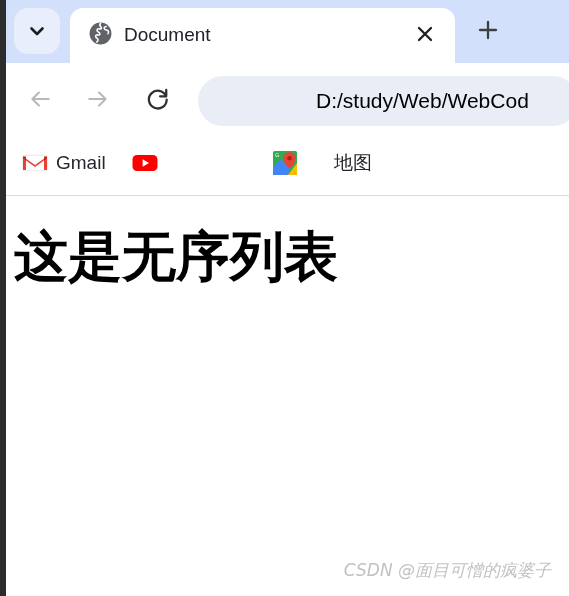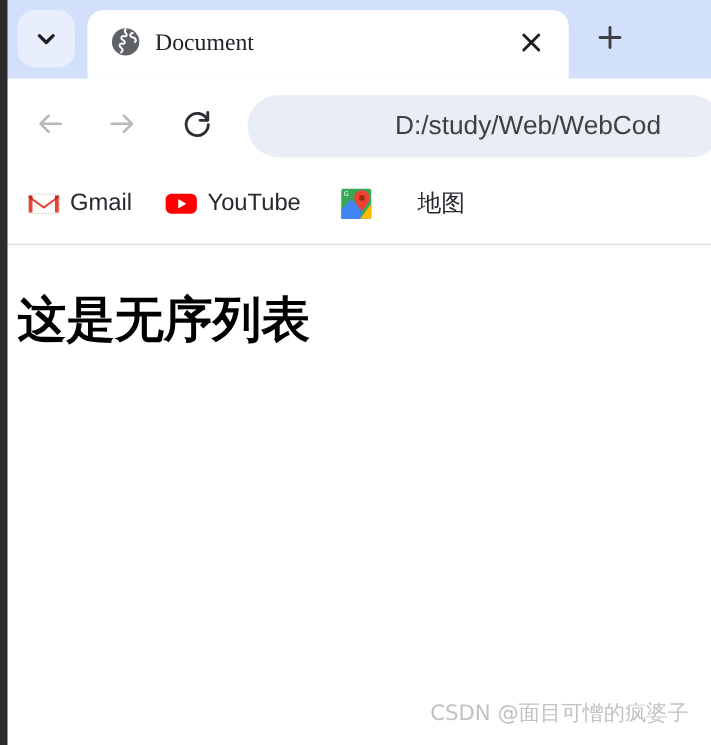--- a/index.html
+++ b/index.html
@@ -70,21 +70,21 @@
     width: 25px; height: 25px;
   }
   #tab-title {
     position: absolute;
     left: 54px;
     top: 10px;
     font-size: 19px;
     color: #20232a;
     line-height: 33px;
     white-space: nowrap;
-    font-family: Liberation Serif, serif;
+    font-family: Liberation Sans, sans-serif;
     text-align: right;
   }
   #tab-close-button {
     position: absolute;
     right: 16px;
     top: 12px;
     width: 28px;
     height: 28px;
     display: flex;
     align-items: center;
@@ -155,21 +155,21 @@
     white-space: nowrap;
     font-family: "Liberation Sans", "DejaVu Sans", sans-serif;
   }
   #omnibox-url {
     position: absolute;
     left: 118px;
     top: 0;
     height: 50px;
     line-height: 50px;
     font-size: 21px;
-    color: #404040;
+    color: #000000;
     white-space: nowrap;
     font-family: "Liberation Sans", "DejaVu Sans", sans-serif;
   }
 
   
   #bookmarks-bar {
     position: absolute;
     left: 0;
     top: 133px;
     width: 569px;
@@ -214,21 +214,21 @@
     width: 563px;
     height: 400px;
     background: #ffffff;
     overflow: hidden;
   }
   #page-heading {
     position: absolute;
     left: 8px;
     top: 30px;
     margin: 0;
-    font-size: 39px;
+    font-size: 54px;
     line-height: 62px;
     font-weight: bold;
     color: #000000;
     letter-spacing: 0px;
     font-family: "DejaVu Sans", "Liberation Sans", sans-serif;
   }
   #unordered-list {
     position: absolute;
     left: 30px;
     top: 140px;
@@ -247,20 +247,21 @@
   
   #watermark {
     position: absolute;
     right: 18px;
     bottom: 14px;
     font-size: 17px;
     color: #c2c2c2;
     white-space: nowrap;
     font-family: "DejaVu Sans", "Liberation Sans", sans-serif;
     z-index: 30;
+    font-style: italic;
   }
 </style>
 </head>
 <body>
 
 <div id="browser-window">
 
   <div id="tab-strip">
 
     <div id="tab-list-button">
@@ -341,21 +342,20 @@
       <span class="bookmark-label">Gmail</span>
     </div>
 
     <div class="bookmark-item" id="bookmark-youtube">
       <span class="bm-icon">
         <svg width="26" height="26" viewBox="0 0 26 19">
           <rect x="0.5" y="1.5" width="25" height="16" rx="4.6" fill="#ff0000"></rect>
           <path d="M10.6 5.7 L17 9.5 L10.6 13.3 Z" fill="#ffffff"></path>
         </svg>
       </span>
-      <span class="bookmark-label">YouTube</span>
     </div>
 
     <div class="bookmark-item" id="bookmark-maps">
       <span class="bm-icon">
         <svg width="26" height="26" viewBox="0 0 26 26">
           <rect x="1" y="1" width="24" height="24" rx="1.5" fill="#34a853"></rect>
           <path d="M1 18 L9 9 L17 18 L17 25 L1 25 Z" fill="#4285f4"></path>
           <path d="M1 25 L10 14 L18 25 Z" fill="#4285f4"></path>
           <path d="M16 25 L25 13 L25 25 Z" fill="#fbbc04"></path>
           <path d="M25 1 L25 13 L15 25 L10 25 Z" fill="#fbbc04" opacity="0.0"></path>

